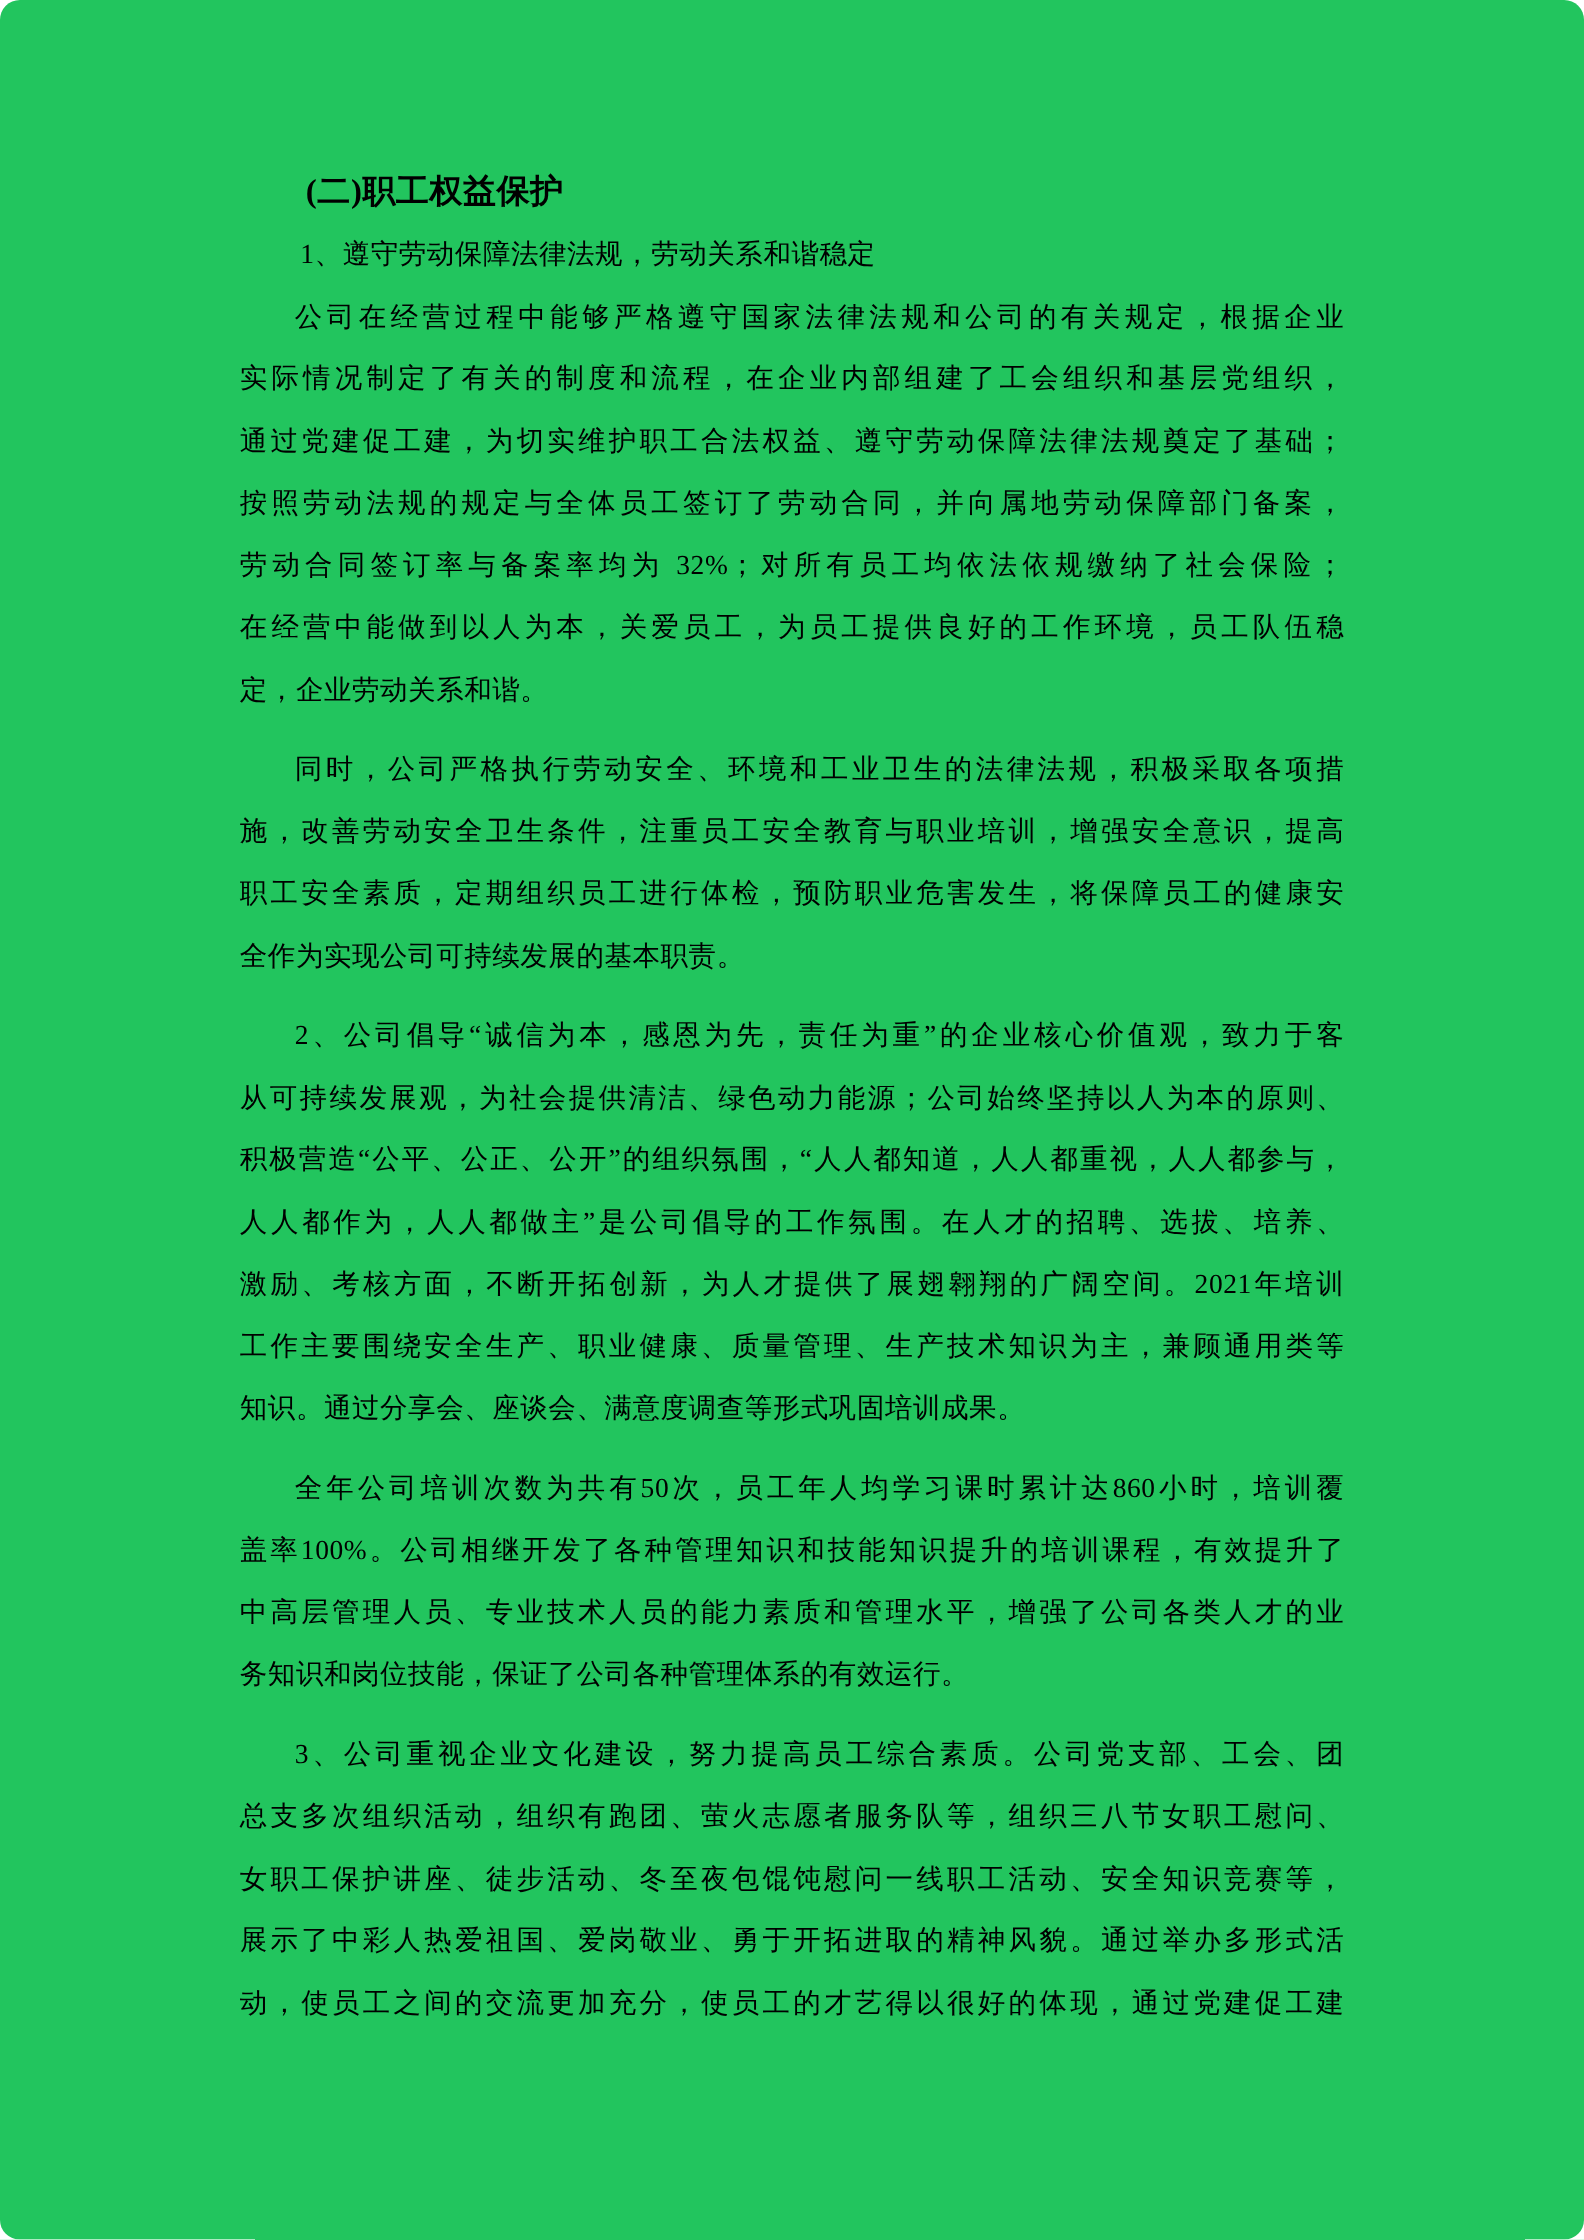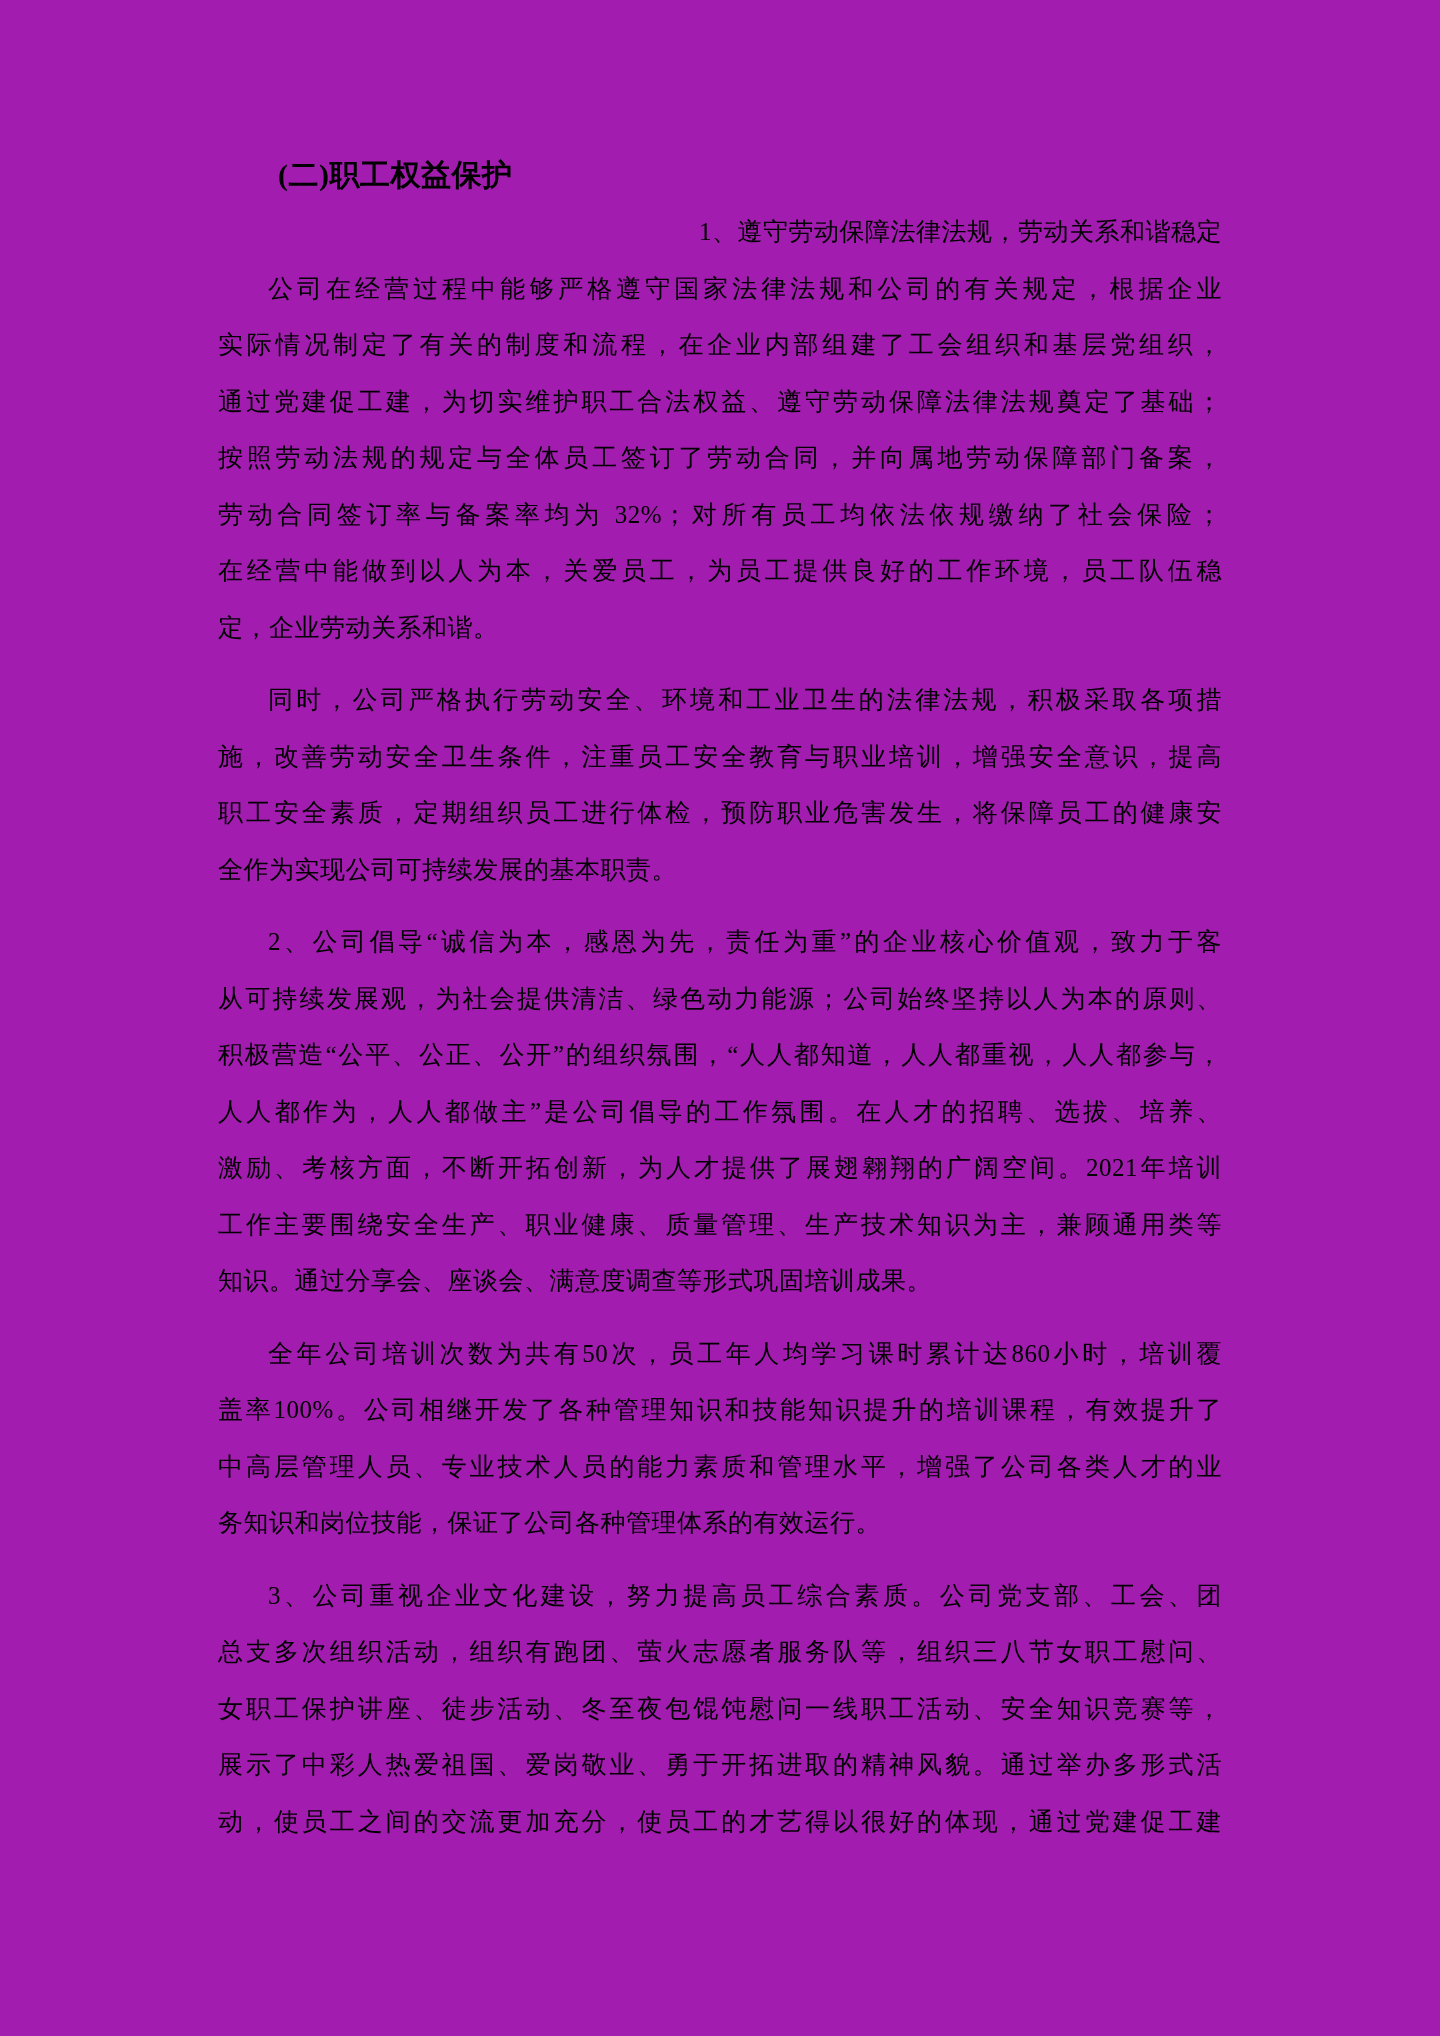--- a/index.html
+++ b/index.html
@@ -10,22 +10,23 @@
   body {
     width: 1440px;
     height: 2036px;
     position: relative;
     font-family: "Liberation Serif", "DejaVu Serif", serif;
     color: #000000;
   }
   .page {
     position: absolute;
     inset: 0;
-    background: #a21caf;
+    background: #22c55e;
     overflow: hidden;
+    border-radius: 18px;
   }
   .content {
     position: absolute;
     top: 146px;
     left: 218px;
     width: 1004px;
   }
   .heading {
     margin: 0;
     font-size: 30px;
@@ -49,21 +50,20 @@
   
   .ind {
     text-indent: 2em;
   }
   .subhead {
     text-indent: 2.2em;
   }
   .para {
     margin: 0;
     padding: 0;
-    text-align: right;
   }
 </style>
 </head>
 <body>
 
 <div class="page">
   <div class="content">
 
     <h2 class="heading">(二)职工权益保护</h2>
 

